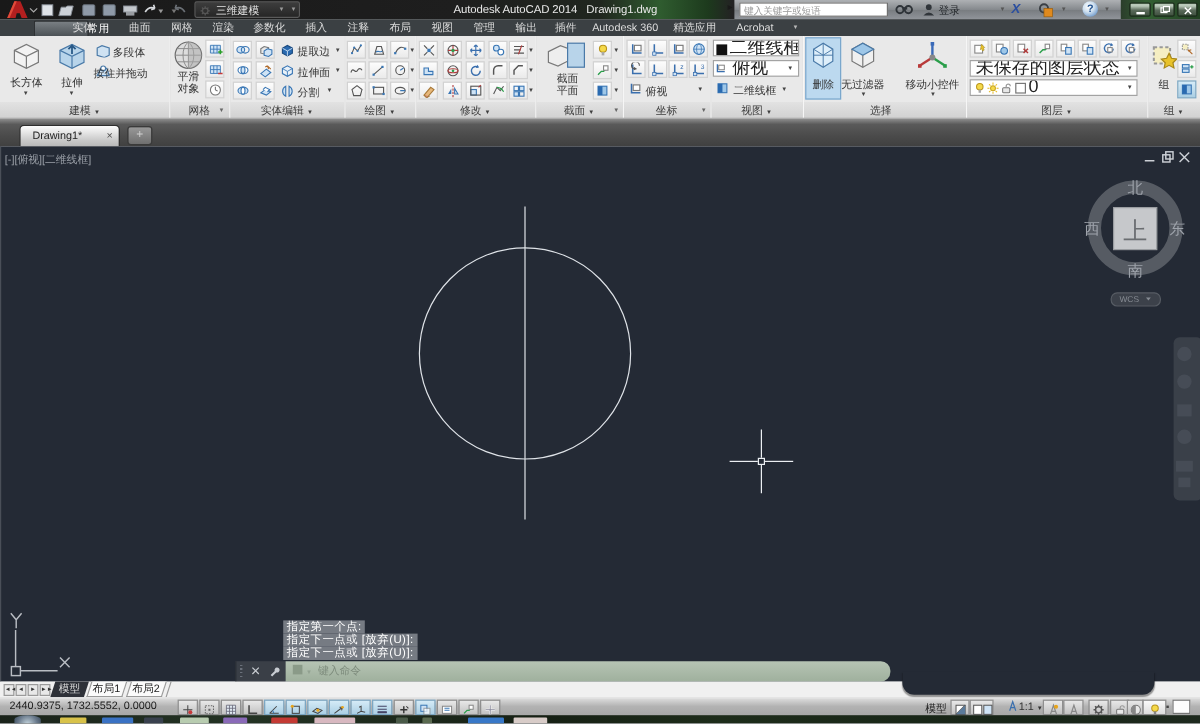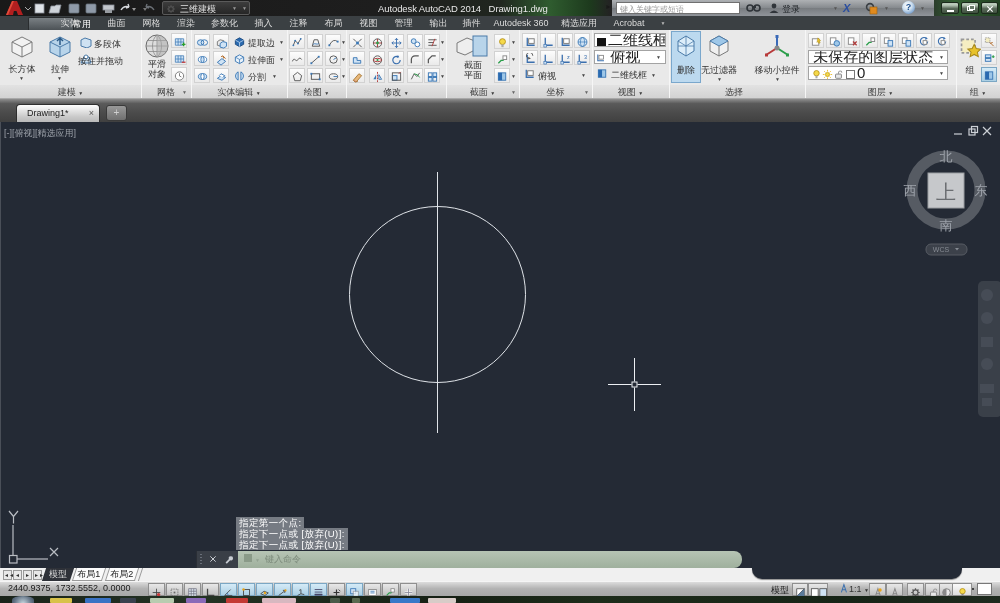--- a/index.html
+++ b/index.html
@@ -772,21 +772,21 @@
   <div class="sicon abs" style="left:981px;top:67px;background:linear-gradient(#d5ebf7,#abcfe4);border-color:#7ba7c4;"><svg width="13" height="12" viewBox="0 0 13 13">
         <use href="#i-gsel"></use>
       </svg></div>
 
   <div id="filetabbar" class="abs"></div>
   <div id="dtab" class="abs">Drawing1*<span style="position:absolute;right:5px;top:0;color:#555;font-size:9px;">×</span></div>
   <div id="plustab" class="abs">+</div>
 
   <div id="canvas" class="abs"></div>
   <div id="blob" class="abs"></div>
-  <div id="vplabel" class="abs">[-][俯视][精选应用]</div>
+  <div id="vplabel" class="abs">[-][俯视][二维线框]</div>
   <svg class="abs" style="left:0;top:122px;" width="1000" height="446" viewBox="0 0 1000 446">
     <circle cx="437.5" cy="172.5" r="88" fill="none" stroke="#dfe3e8" stroke-width="1"></circle>
     <line x1="437.5" y1="50" x2="437.5" y2="311" stroke="#dfe3e8" stroke-width="1"></line>
     <line x1="608" y1="262.5" x2="631.5" y2="262.5" stroke="#eceff3" stroke-width="1"></line>
     <line x1="637.5" y1="262.5" x2="661" y2="262.5" stroke="#eceff3" stroke-width="1"></line>
     <line x1="634.5" y1="236" x2="634.5" y2="259.5" stroke="#eceff3" stroke-width="1"></line>
     <line x1="634.5" y1="265.5" x2="634.5" y2="289" stroke="#eceff3" stroke-width="1"></line>
     <rect x="632" y="260" width="5" height="5" fill="none" stroke="#eceff3" stroke-width="1"></rect>
     <g stroke="#b9bdc3" stroke-width="1.2" fill="none">
       <line x1="13" y1="403" x2="13" y2="433"></line>

